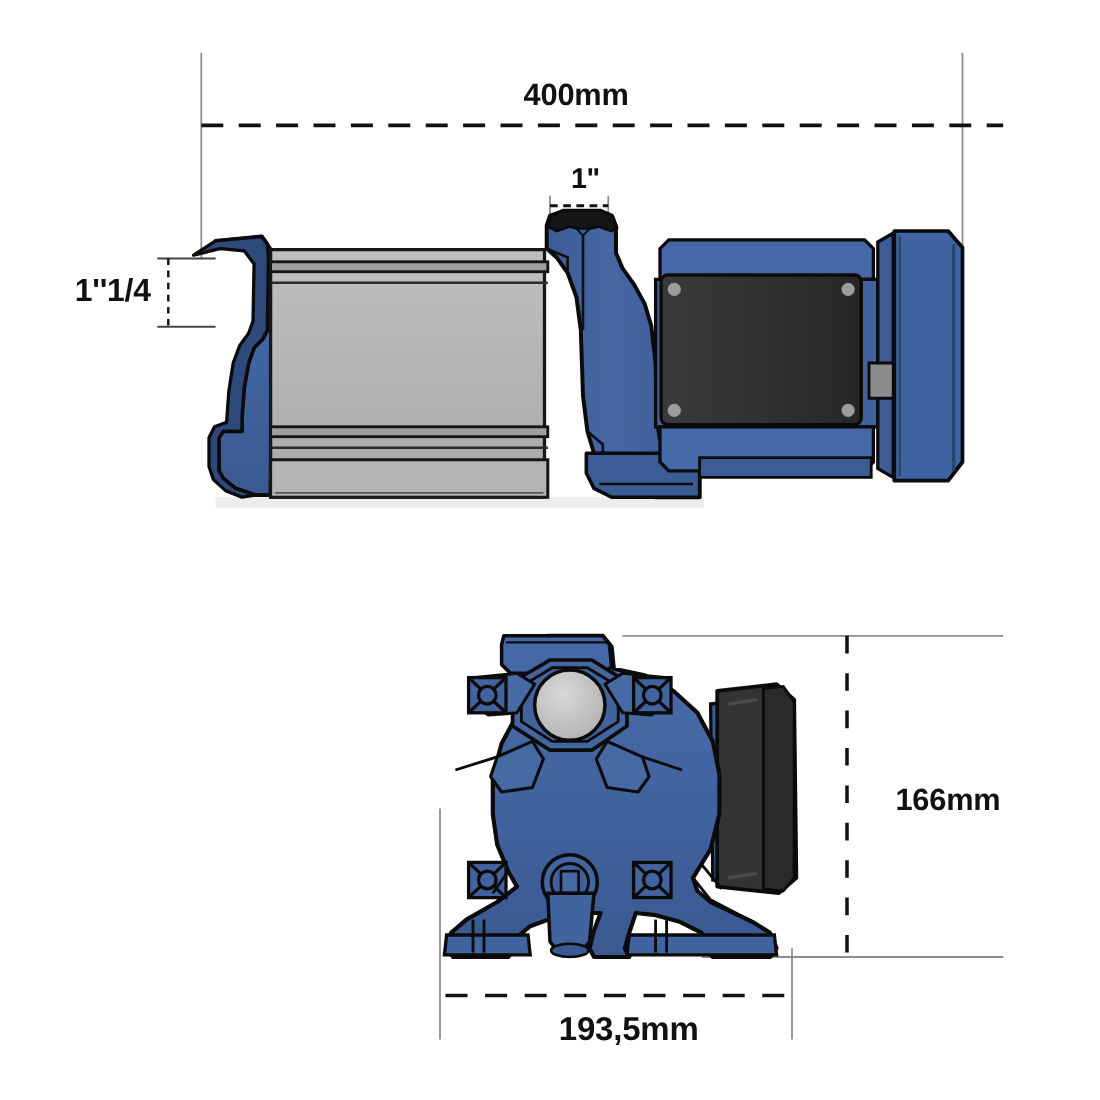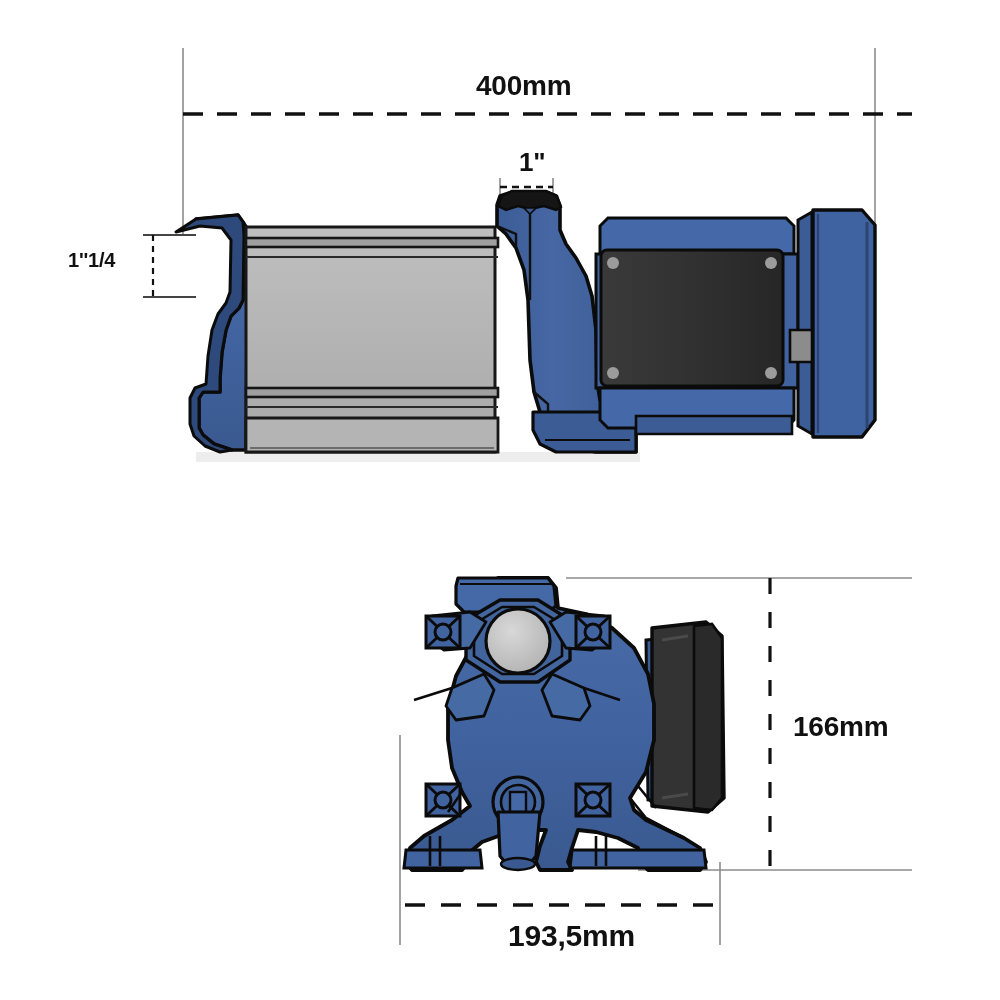--- a/index.html
+++ b/index.html
@@ -9,22 +9,22 @@
   .dimlabel{
     position:absolute;
     font-family:"Liberation Sans",sans-serif;
     font-weight:bold;
     color:#111111;
     white-space:nowrap;
     letter-spacing:-0.2px;
   }
   #lbl-400   {left:476px; top:70px;  font-size:28px;}
   #lbl-1in   {left:519px; top:147px; font-size:26px;}
-  #lbl-114   {left:68px;  top:249px; font-size:20px;}
-  #lbl-166   {left:793px; top:711px; font-size:28px;}
+  #lbl-114   {left:68px;  top:249px; font-size:29px;}
+  #lbl-166   {left:814px; top:711px; font-size:28px;}
   #lbl-1935  {left:508px; top:919px; font-size:30px;}
 </style>
 </head>
 <body>
 
 <div id="stage">
 
   <svg class="dwg" viewBox="0 0 1000 1000">
 
     <defs>

